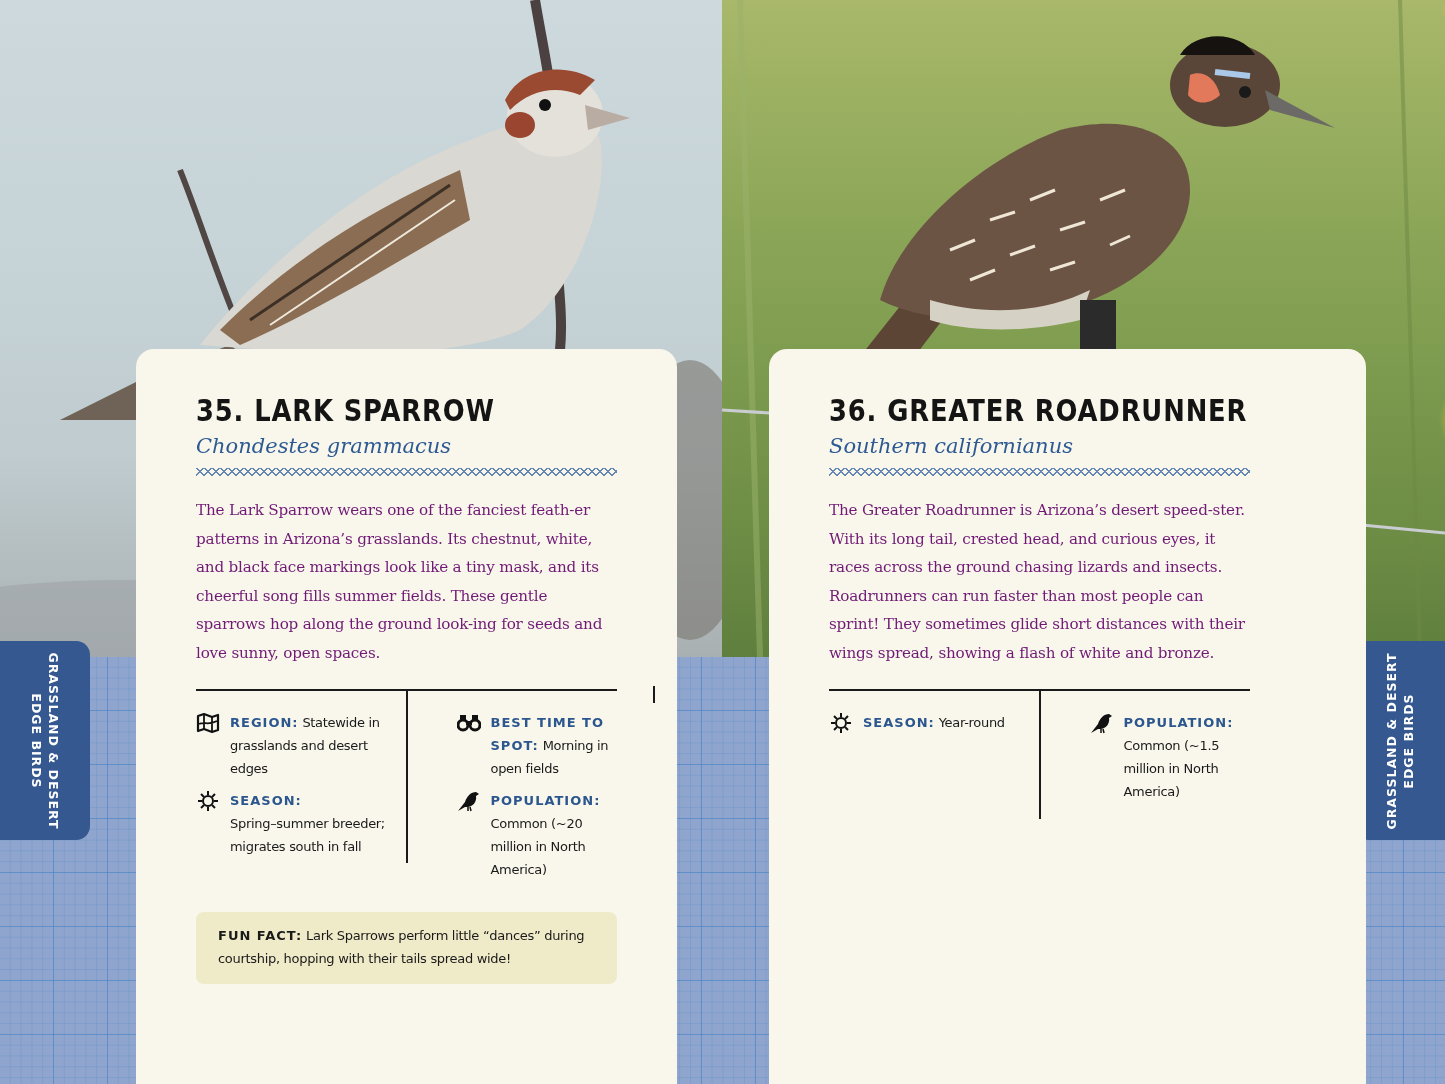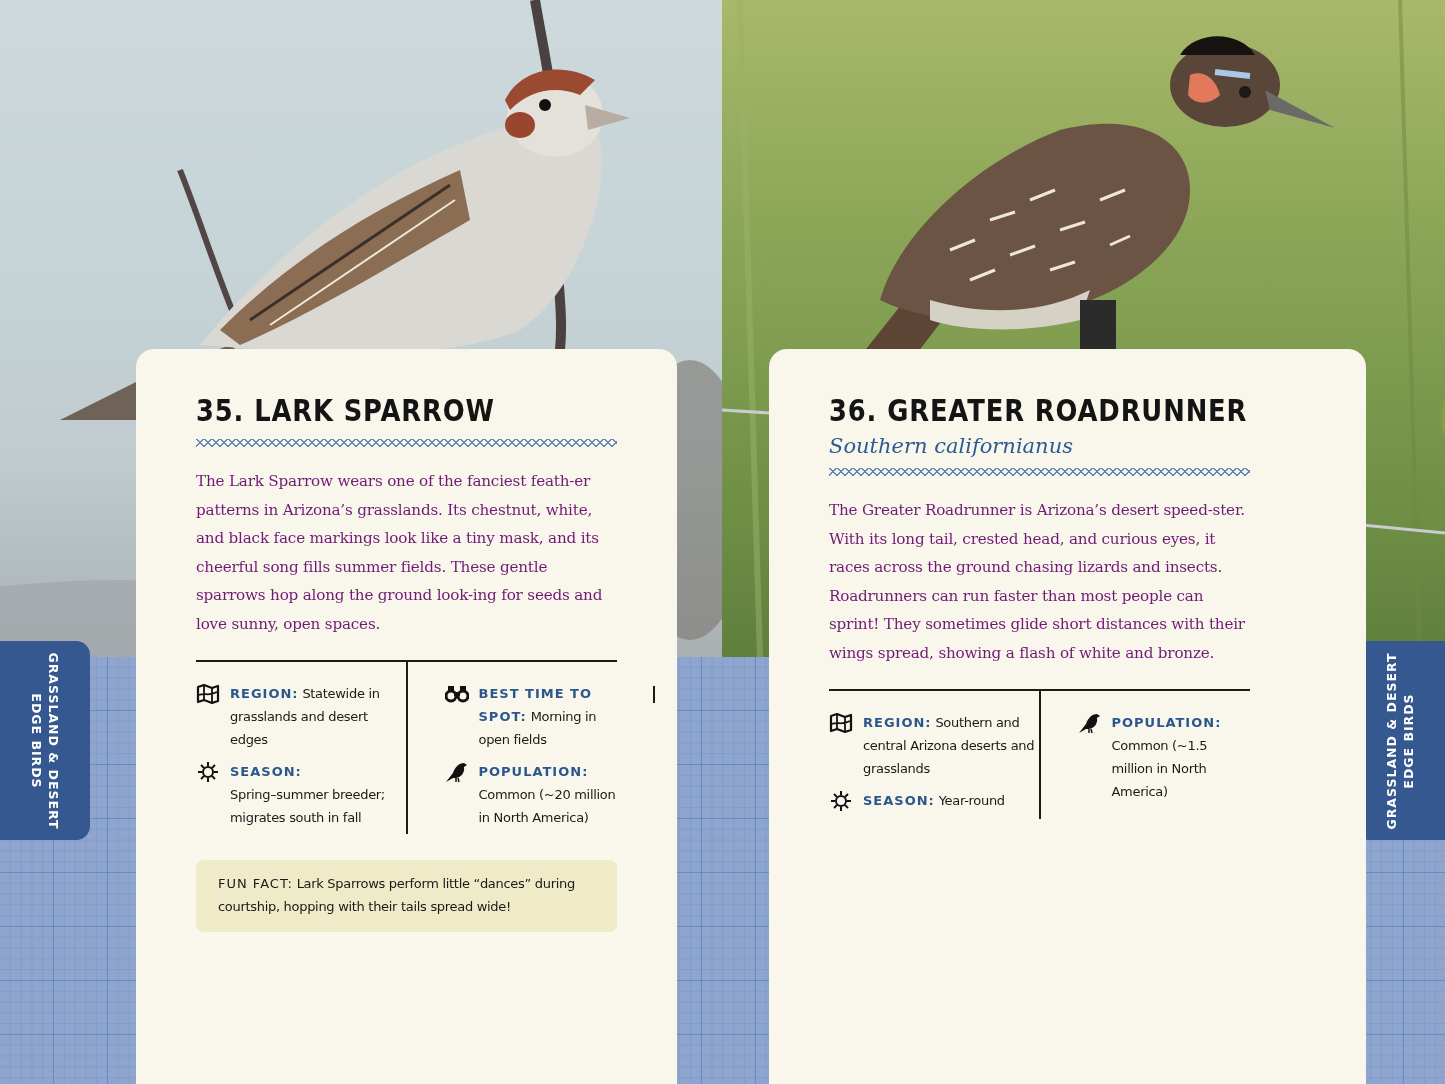--- a/index.html
+++ b/index.html
@@ -65,37 +65,37 @@
     margin-top: 20px; font-family: "DejaVu Serif", serif; font-size: 15.2px; line-height: 28.5px;
     color: #701a75; letter-spacing: -0.2px;
   }
 
   .info-block {
     position: relative; margin-top: 22px; border-top: 2px solid #1a1a1a; width: 421px;
     display: flex;
   }
   .info-col { width: 50%; padding-top: 20px; position: relative; }
   .info-col.left { padding-right: 4px; }
-  .info-col.right { padding-left: 38px; }
+  .info-col.right { padding-left: 50px; }
   .divider-v { position: absolute; left: 210px; top: 0; width: 2px; background: #1a1a1a; }
 
   .info-item { position: relative; padding-left: 34px; margin-bottom: 9px;
     font-family: "DejaVu Sans", sans-serif; font-size: 13px; line-height: 23px; color: #1a1a1a;
     letter-spacing: -0.3px; }
   .info-item .icon { position: absolute; left: 0; top: 1px; width: 24px; height: 22px; }
   .info-item .icon svg { width: 24px; height: 22px; }
   .label { font-family: "DejaVu Sans", sans-serif; font-weight: bold; color: #2b568e;
     letter-spacing: 1px; font-size: 13px; }
 
   .fun-fact {
     margin-top: 22px; background: #efebc9; border-radius: 8px; padding: 12px 22px 14px 22px;
     font-family: "DejaVu Sans", sans-serif; font-size: 13px; line-height: 23px; color: #1a1a1a;
     letter-spacing: -0.3px;
   }
-  .fun-fact .ff-label { font-weight: normal; letter-spacing: 1px; color: #1a1a1a; }
+  .fun-fact .ff-label { font-weight: bold; letter-spacing: 1px; color: #1a1a1a; }
 
   
   .side-tab {
     position: absolute; top: 641px; width: 90px; height: 199px; background: #34588f;
     display: flex; align-items: center; justify-content: center;
   }
   .side-tab-left { left: 0; border-radius: 0 14px 14px 0; }
   .side-tab-right { left: 1355px; border-radius: 14px 0 0 14px; }
   .side-tab-text {
     color: #ffffff; font-family: "DejaVu Sans", sans-serif; font-weight: bold; font-size: 12.5px;
@@ -187,20 +187,21 @@
   <div class="side-tab side-tab-right">
     <div class="side-tab-text">
       <div>GRASSLAND &amp; DESERT</div>
       <div>EDGE BIRDS</div>
     </div>
   </div>
 
   <div class="card card-left">
     <div class="card-inner">
       <div class="bird-title">35. LARK SPARROW</div>
+      <div class="sci-name">Chondestes grammacus</div>
       <div class="zigzag"></div>
       <p class="body-text">The Lark Sparrow wears one of the fanciest feath-er patterns in Arizona’s grasslands. Its chestnut, white, and black face markings look like a tiny mask, and its cheerful song fills summer fields. These gentle sparrows hop along the ground look-ing for seeds and love sunny, open spaces.</p>
 
       <div class="info-block">
         <div class="divider-v" style="height:172px"></div>
         <div class="info-col left">
           <div class="info-item">
             <span class="icon">
               <svg viewBox="0 0 24 22">
                   <path d="M2 4 L8 2 L16 5 L22 3 L22 18 L16 20 L8 17 L2 19 Z" fill="none" stroke="#111" stroke-width="2.2" stroke-linejoin="round"></path>
@@ -272,30 +273,20 @@
       <div class="sci-name">Southern californianus</div>
       <div class="zigzag"></div>
       <p class="body-text">The Greater Roadrunner is Arizona’s desert speed-ster. With its long tail, crested head, and curious eyes, it races across the ground chasing lizards and insects. Roadrunners can run faster than most people can sprint! They sometimes glide short distances with their wings spread, showing a flash of white and bronze.</p>
 
       <div class="info-block">
         <div class="divider-v" style="height:128px"></div>
         <div class="info-col left">
           <div class="info-item">
             <span class="icon">
               <svg viewBox="0 0 24 22">
-                  <path d="M2 4 L8 2 L16 5 L22 3 L22 18 L16 20 L8 17 L2 19 Z" fill="none" stroke="#111" stroke-width="2.2" stroke-linejoin="round"></path>
-                  <path d="M8 2 L8 17 M16 5 L16 20 M3 12 C8 9 12 14 21 9" stroke="#111" stroke-width="1.8" fill="none"></path>
-                </svg>
-            </span>
-            <span class="label">REGION:</span>
-            <span>Southern and central Arizona deserts and grasslands</span>
-          </div>
-          <div class="info-item">
-            <span class="icon">
-              <svg viewBox="0 0 24 22">
                   <circle cx="12" cy="11" r="5" fill="none" stroke="#111" stroke-width="2"></circle>
                   <g stroke="#111" stroke-width="2">
                     <path d="M12 1 L12 5"></path>
                     <path d="M12 17 L12 21"></path>
                     <path d="M2 11 L6 11"></path>
                     <path d="M18 11 L22 11"></path>
                     <path d="M5 4 L8 7"></path>
                     <path d="M16 15 L19 18"></path>
                     <path d="M19 4 L16 7"></path>
                     <path d="M8 15 L5 18"></path>

